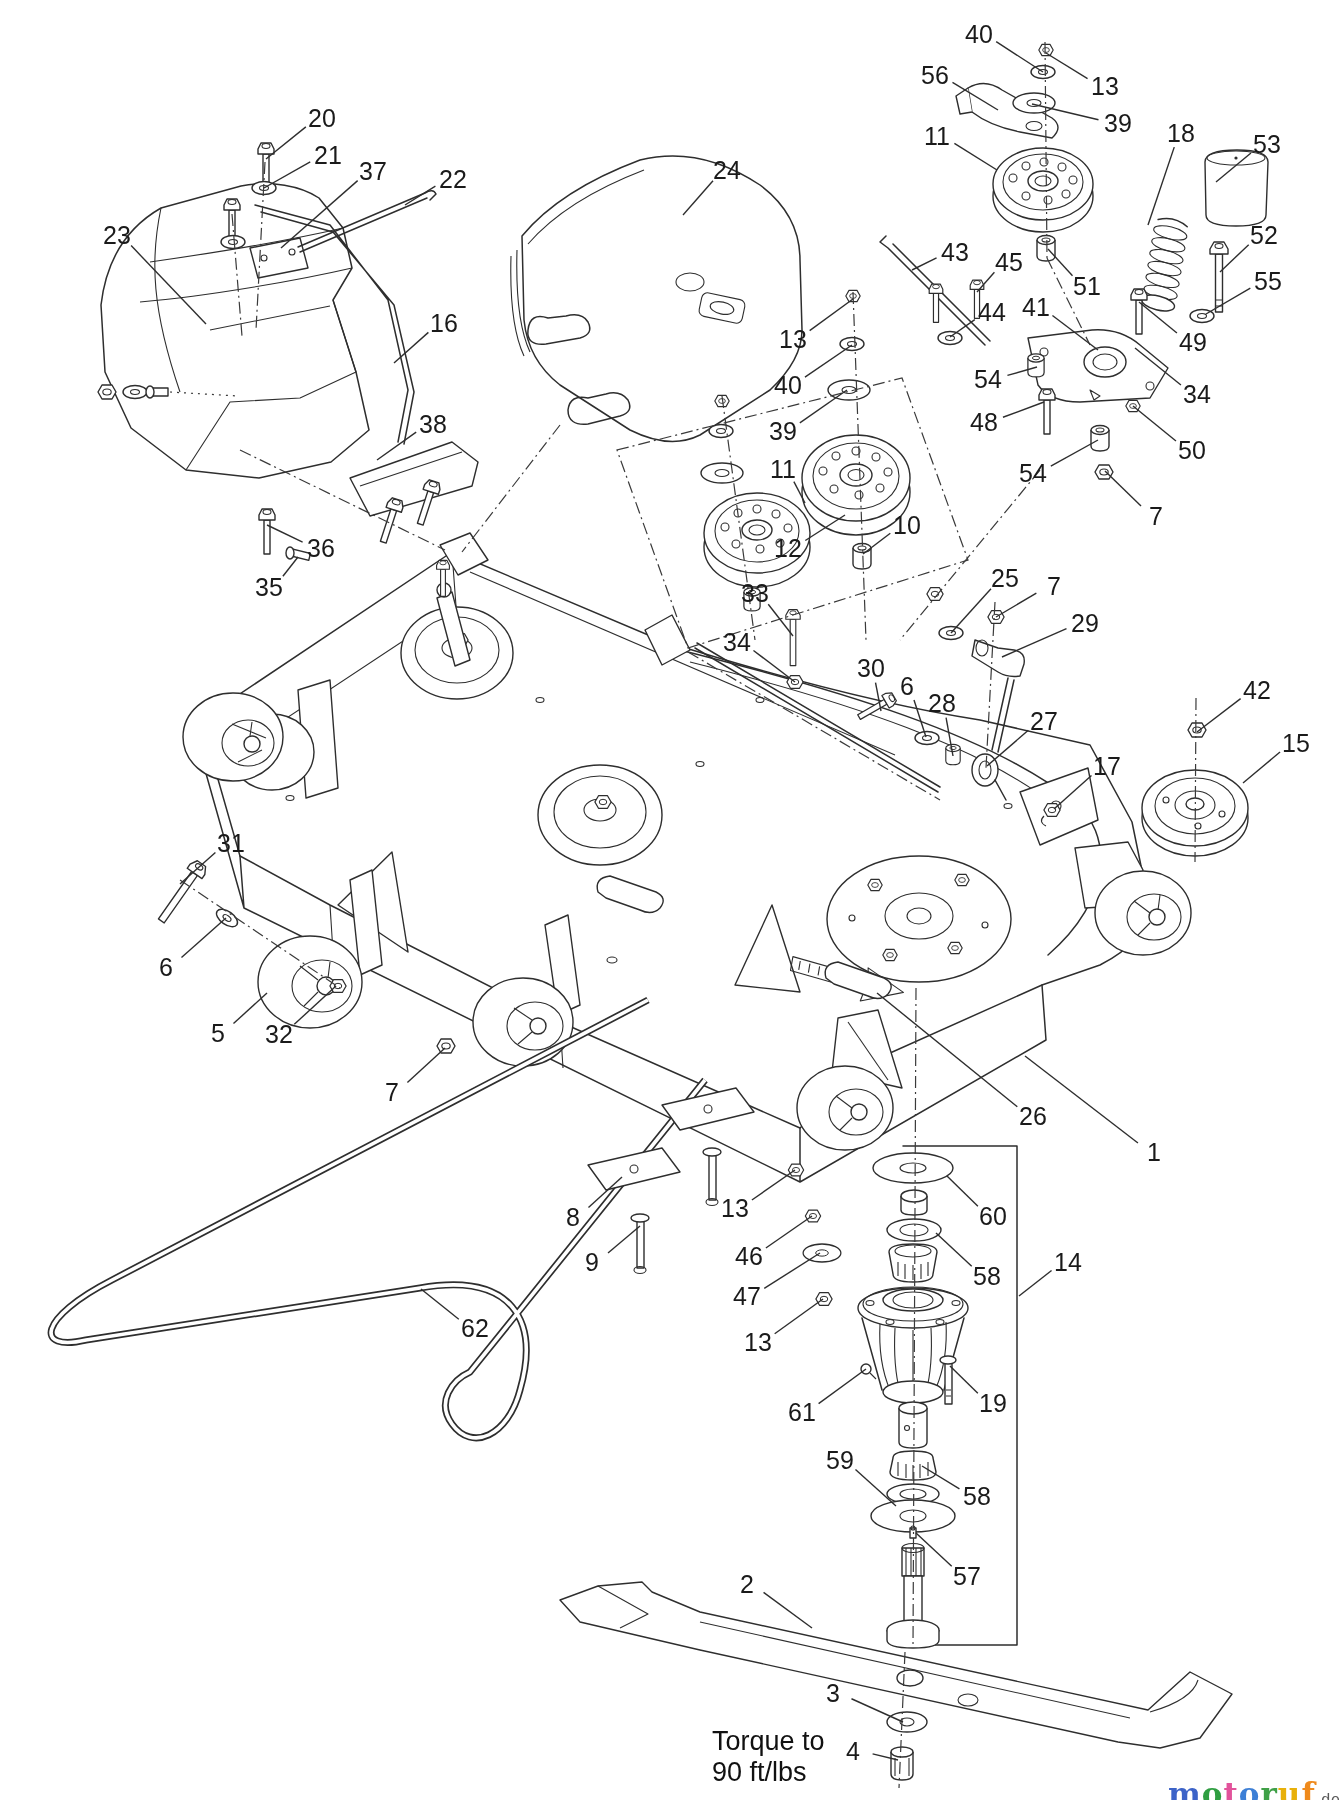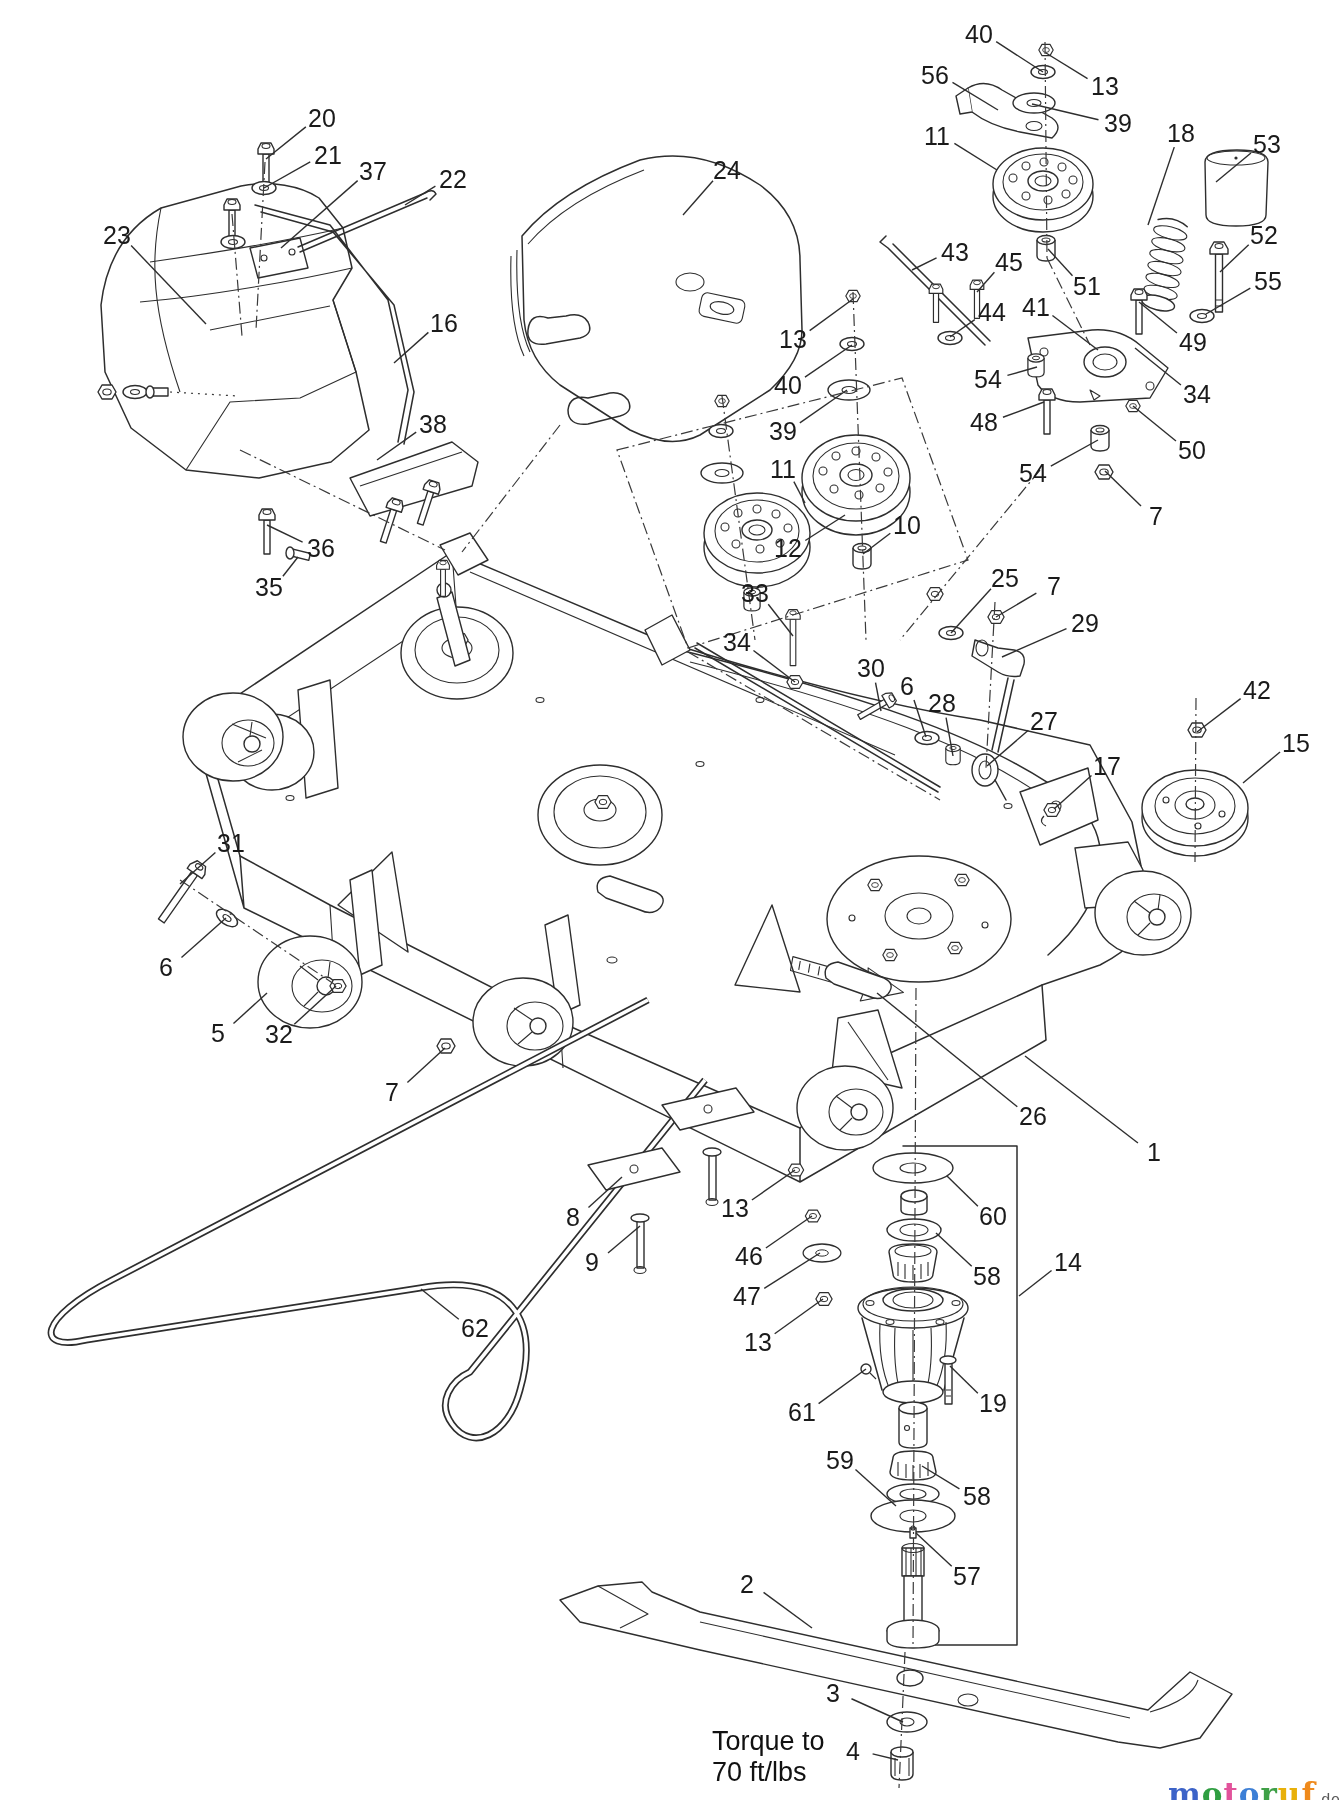--- a/index.html
+++ b/index.html
@@ -641,18 +641,18 @@
         <text x="747" y="1584" text-anchor="middle" dominant-baseline="central" font-size="25">2</text>
         <line x1="851.4771192721271" y1="1698.7411049166967" x2="903" y2="1722" stroke="#2e2e2e" stroke-width="1.4"></line>
         <text x="833" y="1693" text-anchor="middle" dominant-baseline="central" font-size="25">3</text>
         <line x1="872.6116135138184" y1="1753.9417420270727" x2="898" y2="1760" stroke="#2e2e2e" stroke-width="1.4"></line>
         <text x="853" y="1751" text-anchor="middle" dominant-baseline="central" font-size="25">4</text>
       </g>
 </svg>
 
 <div class="note">
   <div>Torque to</div>
-  <div>70 ft/lbs</div>
+  <div>90 ft/lbs</div>
 </div>
 
 <div class="wm" id="watermark"><span style="color: rgb(60, 99, 200);">m</span><span style="color: rgb(47, 158, 65);">o</span><span style="color: rgb(226, 83, 155);">t</span><span style="color: rgb(60, 127, 214);">o</span><span style="color: rgb(63, 160, 71);">r</span><span style="color: rgb(232, 176, 10);">u</span><span style="color: rgb(239, 138, 28);">f</span><span class="suffix" style="color: rgb(90, 90, 90);">.de</span></div>
 
 </div>
 
 </body></html>

